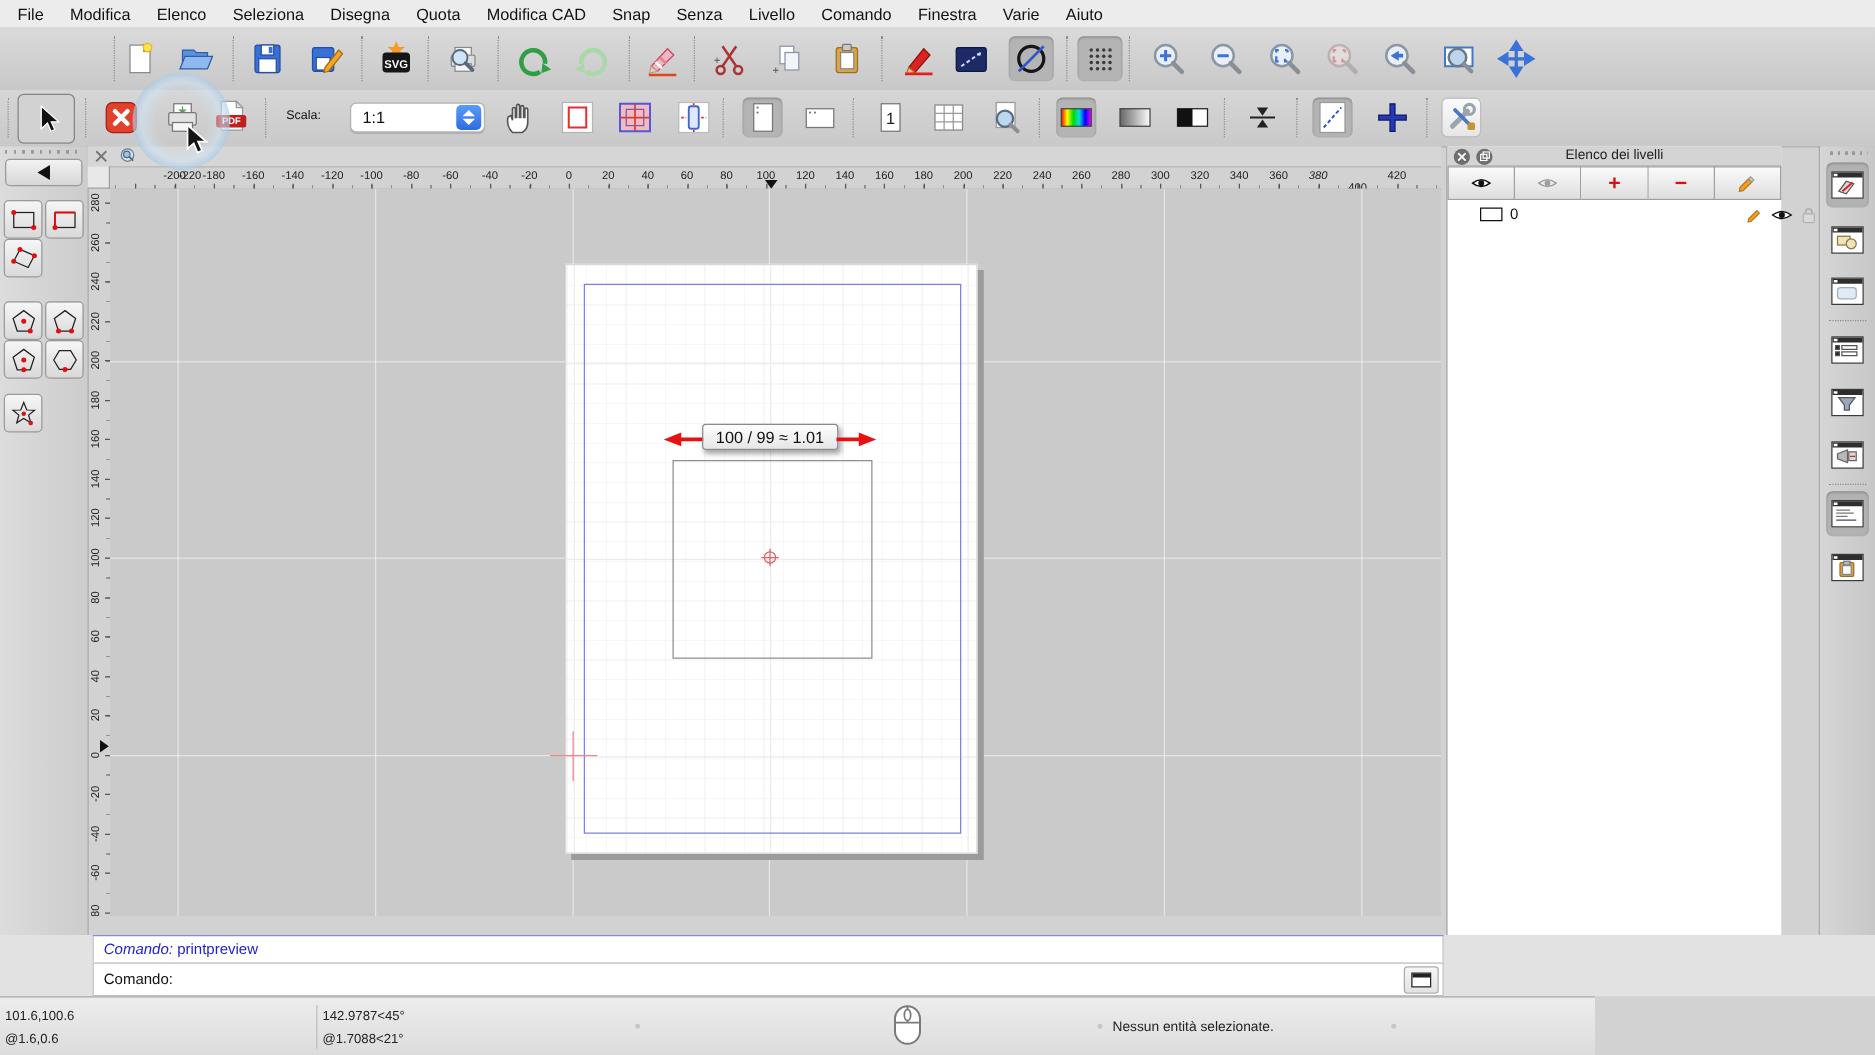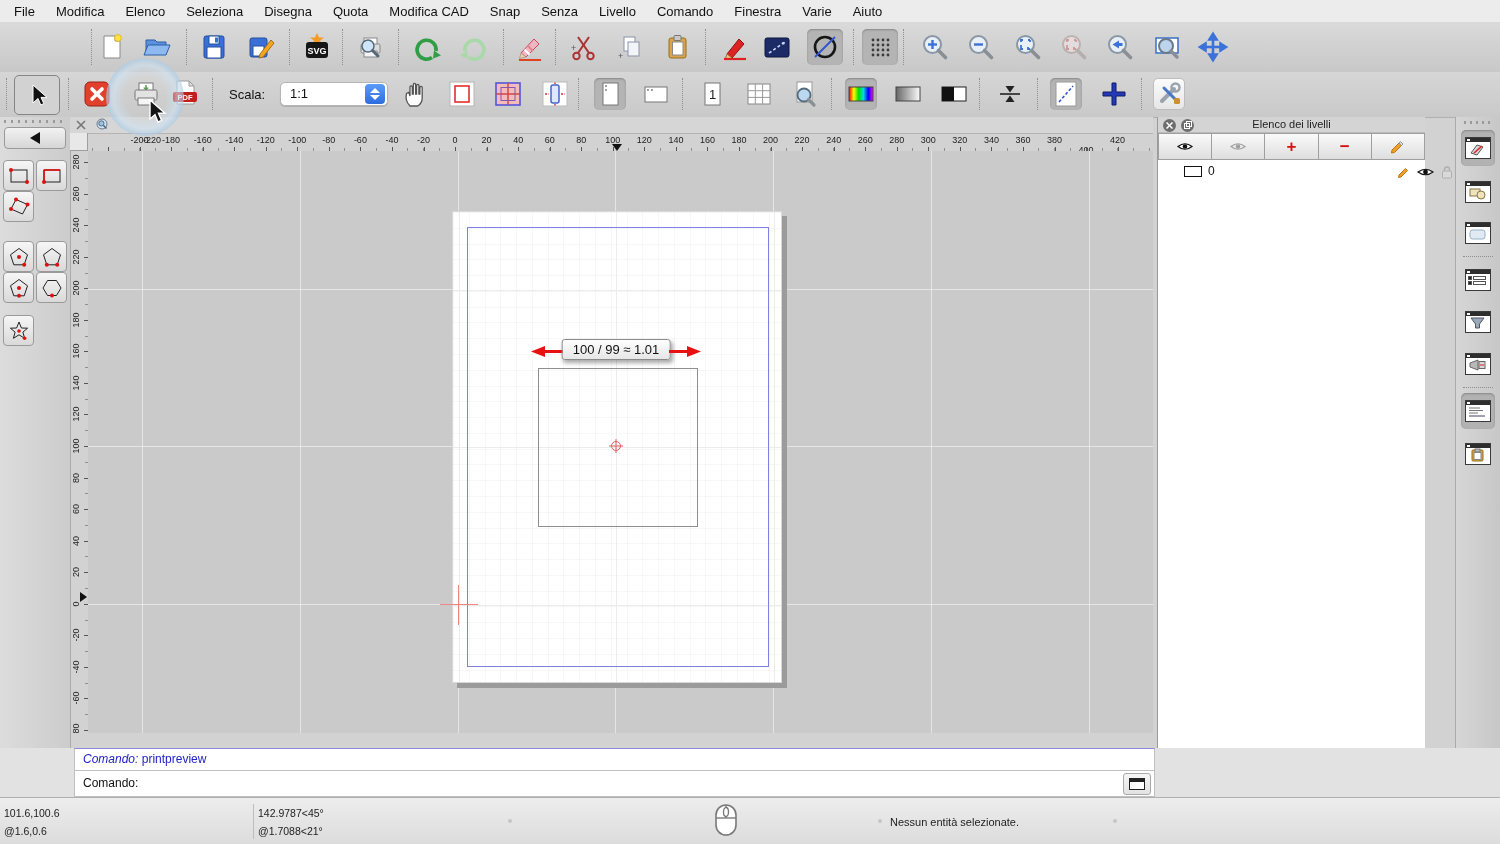--- a/index.html
+++ b/index.html
@@ -13,21 +13,21 @@
   
   #tb1{position:absolute;left:0;top:22px;width:1500px;height:50px;
        background:linear-gradient(#dadada,#c8c8c8);border-bottom:1px solid #b9b9b9;}
   #tb2{position:absolute;left:0;top:72px;width:1500px;height:45px;
        background:linear-gradient(#d6d6d6,#c9c9c9);border-bottom:1px solid #b0b0b0;}
   .tbtn{position:absolute;width:36px;height:36px;top:7px;display:flex;align-items:center;justify-content:center;border-radius:5px;}
   #tb2 .tbtn{width:32px;height:32px;top:6px;}
   .tbtn.on{background:#b4b4b4;box-shadow:inset 0 1px 2px rgba(0,0,0,.25);}
   .vsep{position:absolute;top:7px;height:36px;width:0;border-left:1px dotted #8f8f8f;}
   #tb2 .vsep{top:6px;height:32px;}
-  .lbl{position:absolute;font-size:13px;color:#111;}
+  .lbl{position:absolute;font-size:10px;color:#111;}
   
   #scale-combo{position:absolute;left:280px;top:10px;width:108px;height:24px;background:#fff;
       border:1px solid #b5b5b5;border-radius:5px;box-shadow:0 1px 1px rgba(0,0,0,.15);
       font-size:13px;color:#111;line-height:22px;padding-left:9px;box-sizing:border-box;}
   #scale-stepper{position:absolute;right:2px;top:1px;width:20px;height:20px;border-radius:4px;
       background:linear-gradient(#5a9cf8,#2e6cdf);}
   #scale-stepper .up{position:absolute;left:5px;top:4px;width:0;height:0;
       border-left:5px solid transparent;border-right:5px solid transparent;border-bottom:5px solid #fff;}
   #scale-stepper .dn{position:absolute;left:5px;bottom:4px;width:0;height:0;
       border-left:5px solid transparent;border-right:5px solid transparent;border-top:5px solid #fff;}
@@ -88,21 +88,21 @@
   #cmd-history{position:absolute;left:74px;top:748px;width:1081px;height:22px;background:#fff;
       border-top:1px solid #8a8add;border-left:1px solid #c0c0c0;border-right:1px solid #c0c0c0;
       box-sizing:border-box;font-size:12px;line-height:21px;color:#2222c8;padding-left:8px;}
   #cmd-history .it{font-style:italic;}
   #cmd-input{position:absolute;left:74px;top:770px;width:1081px;height:27px;background:#fff;
       border:1px solid #c0c0c0;box-sizing:border-box;font-size:12px;line-height:25px;color:#111;padding-left:8px;}
   #cmd-popup-btn{position:absolute;right:3px;top:2px;width:26px;height:20px;background:linear-gradient(#f6f6f6,#e2e2e2);
       border:1px solid #aaa;border-radius:3px;display:flex;align-items:center;justify-content:center;}
   #cmd-popup-btn .win{width:14px;height:10px;border:1px solid #222;position:relative;background:#fff;}
   #cmd-popup-btn .win::before{content:"";position:absolute;left:0;right:0;top:0;height:3px;background:#222;}
-  #statusbar{position:absolute;left:0;top:797px;width:1500px;height:47px;
+  #statusbar{position:absolute;left:0;top:797px;width:1276px;height:47px;
       background:linear-gradient(#ededed,#dcdcdc);border-top:1px solid #b0b0b0;box-sizing:border-box;
       font-size:10.5px;color:#222;}
   .sdot{position:absolute;width:4px;height:4px;border-radius:50%;background:#c6c6c6;}
   #ssep{position:absolute;left:253px;top:6px;height:35px;width:1px;background:#bdbdbd;}
   
   #layerpanel{position:absolute;left:1157px;top:117px;width:268px;height:631px;background:#fff;border-left:1px solid #9a9a9a;box-sizing:border-box;}
   #lp-title{position:absolute;left:0;top:0;width:100%;height:16px;background:#d4d4d4;border-bottom:1px solid #bbb;
       font-size:11px;color:#222;box-sizing:border-box;}
   #lp-title .t{position:absolute;left:0;right:0;top:1px;text-align:center;}
   .lp-circle{position:absolute;top:1.5px;width:13px;height:13px;border-radius:50%;background:#6e6e6e;
@@ -659,21 +659,21 @@
       <span class="rlab" style="left: 793.75px; top: 2px;">280</span>
       <div class="rtickh" style="left: 808.75px;"></div>
       <span class="rlab" style="left: 825.3px; top: 2px;">300</span>
       <div class="rtickh" style="left: 840.3px;"></div>
       <span class="rlab" style="left: 856.85px; top: 2px;">320</span>
       <div class="rtickh" style="left: 871.85px;"></div>
       <span class="rlab" style="left: 888.4px; top: 2px;">340</span>
       <div class="rtickh" style="left: 903.4px;"></div>
       <span class="rlab" style="left: 919.95px; top: 2px;">360</span>
       <div class="rtickh" style="left: 934.95px;"></div>
-      <span class="rlab" style="left: 951.5px; top: 2px;">380</span>
+      <span class="rlab" style="left: 951.5px; top: 2px; font-style: italic;">380</span>
       <div class="rtickh" style="left: 966.5px;"></div>
       <span class="rlab" style="left: 983.05px; top: 12px;">400</span>
       <div class="rtickh" style="left: 998.05px;"></div>
       <span class="rlab" style="left: 1014.6px; top: 2px;">420</span>
       <div class="rtickh" style="left: 1029.6px;"></div>
     </div>
   <div id="vruler">
       <div id="vmarker"></div>
       <span class="rlab" style="left: -8px; top: 6px; width: 28px; height: 10px; line-height: 10px; transform: rotate(-90deg);">280</span>
       <div class="rtickv" style="top: 11px;"></div>

